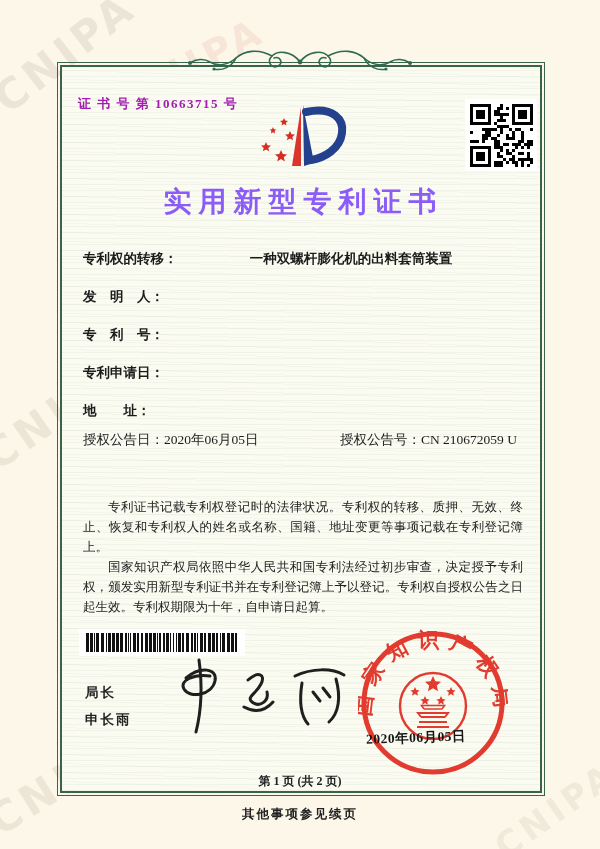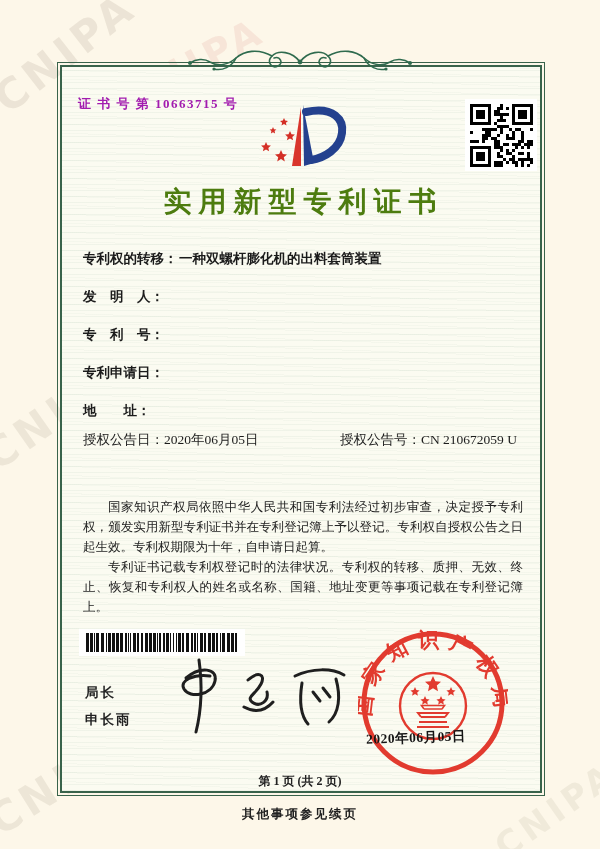--- a/index.html
+++ b/index.html
@@ -37,26 +37,26 @@
 
   .cert-no{
     position:absolute;left:78px;top:95px;z-index:3;
     font-size:13px;letter-spacing:1.5px;font-weight:600;color:#a21caf;
   }
   .logo{position:absolute;left:240px;top:100px;z-index:3;}
   .qr-box{position:absolute;left:465px;top:99px;width:72px;height:72px;background:#fff;z-index:3;
     display:flex;align-items:center;justify-content:center;}
   .title{
     position:absolute;left:0;right:0;top:183px;z-index:3;text-align:center;
-    font-size:28px;font-weight:700;letter-spacing:7px;text-indent:7px;color:#4d7c0f;
+    font-size:28px;font-weight:700;letter-spacing:7px;text-indent:7px;color:#8b5cf6;
   }
   .fields{position:absolute;left:83px;top:249px;width:440px;z-index:3;}
   .field-row{display:flex;font-size:13.5px;line-height:20px;margin-bottom:18px;font-weight:600;color:#1b1b1b;}
   .field-row .lbl{flex:0 0 96px;white-space:nowrap;}
-  .field-row .val{flex:1;}
+  .field-row .val{flex:1;text-align:center;}
   .row-address{margin-bottom:9px;}
   .row-split{display:flex;justify-content:space-between;padding-right:6px;}
   .row-split .pair{display:flex;font-size:13.5px;line-height:20px;font-weight:400;}
   .row-split .pair .lbl{white-space:nowrap;}
 
   .paras{position:absolute;left:83px;top:497px;width:440px;z-index:3;
     font-size:12.5px;line-height:20px;text-align:justify;color:#222;font-weight:500;}
   .paras p{margin:0;text-indent:2em;}
 
   .barcode-box{position:absolute;left:79px;top:629px;width:166px;height:27px;background:#fff;z-index:3;
@@ -273,22 +273,22 @@
       <span>2020年06月05日</span>
     </div>
     <div class="pair">
       <span class="lbl">授权公告号：</span>
       <span>CN 210672059 U</span>
     </div>
   </div>
 </div>
 
 <div class="paras">
+  <p>专利证书记载专利权登记时的法律状况。专利权的转移、质押、无效、终止、恢复和专利权人的姓名或名称、国籍、地址变更等事项记载在专利登记簿上。</p>
   <p>国家知识产权局依照中华人民共和国专利法经过初步审查，决定授予专利权，颁发实用新型专利证书并在专利登记簿上予以登记。专利权自授权公告之日起生效。专利权期限为十年，自申请日起算。</p>
-  <p>专利证书记载专利权登记时的法律状况。专利权的转移、质押、无效、终止、恢复和专利权人的姓名或名称、国籍、地址变更等事项记载在专利登记簿上。</p>
 </div>
 
 <div class="barcode-box">
   <div class="barcode" id="barcode">
       <i style="width:3px;background:#111"></i>
       <i style="width:1px"></i>
       <i style="width:3px;background:#111"></i>
       <i style="width:1px"></i>
       <i style="width:1px;background:#111"></i>
       <i style="width:1px"></i>

